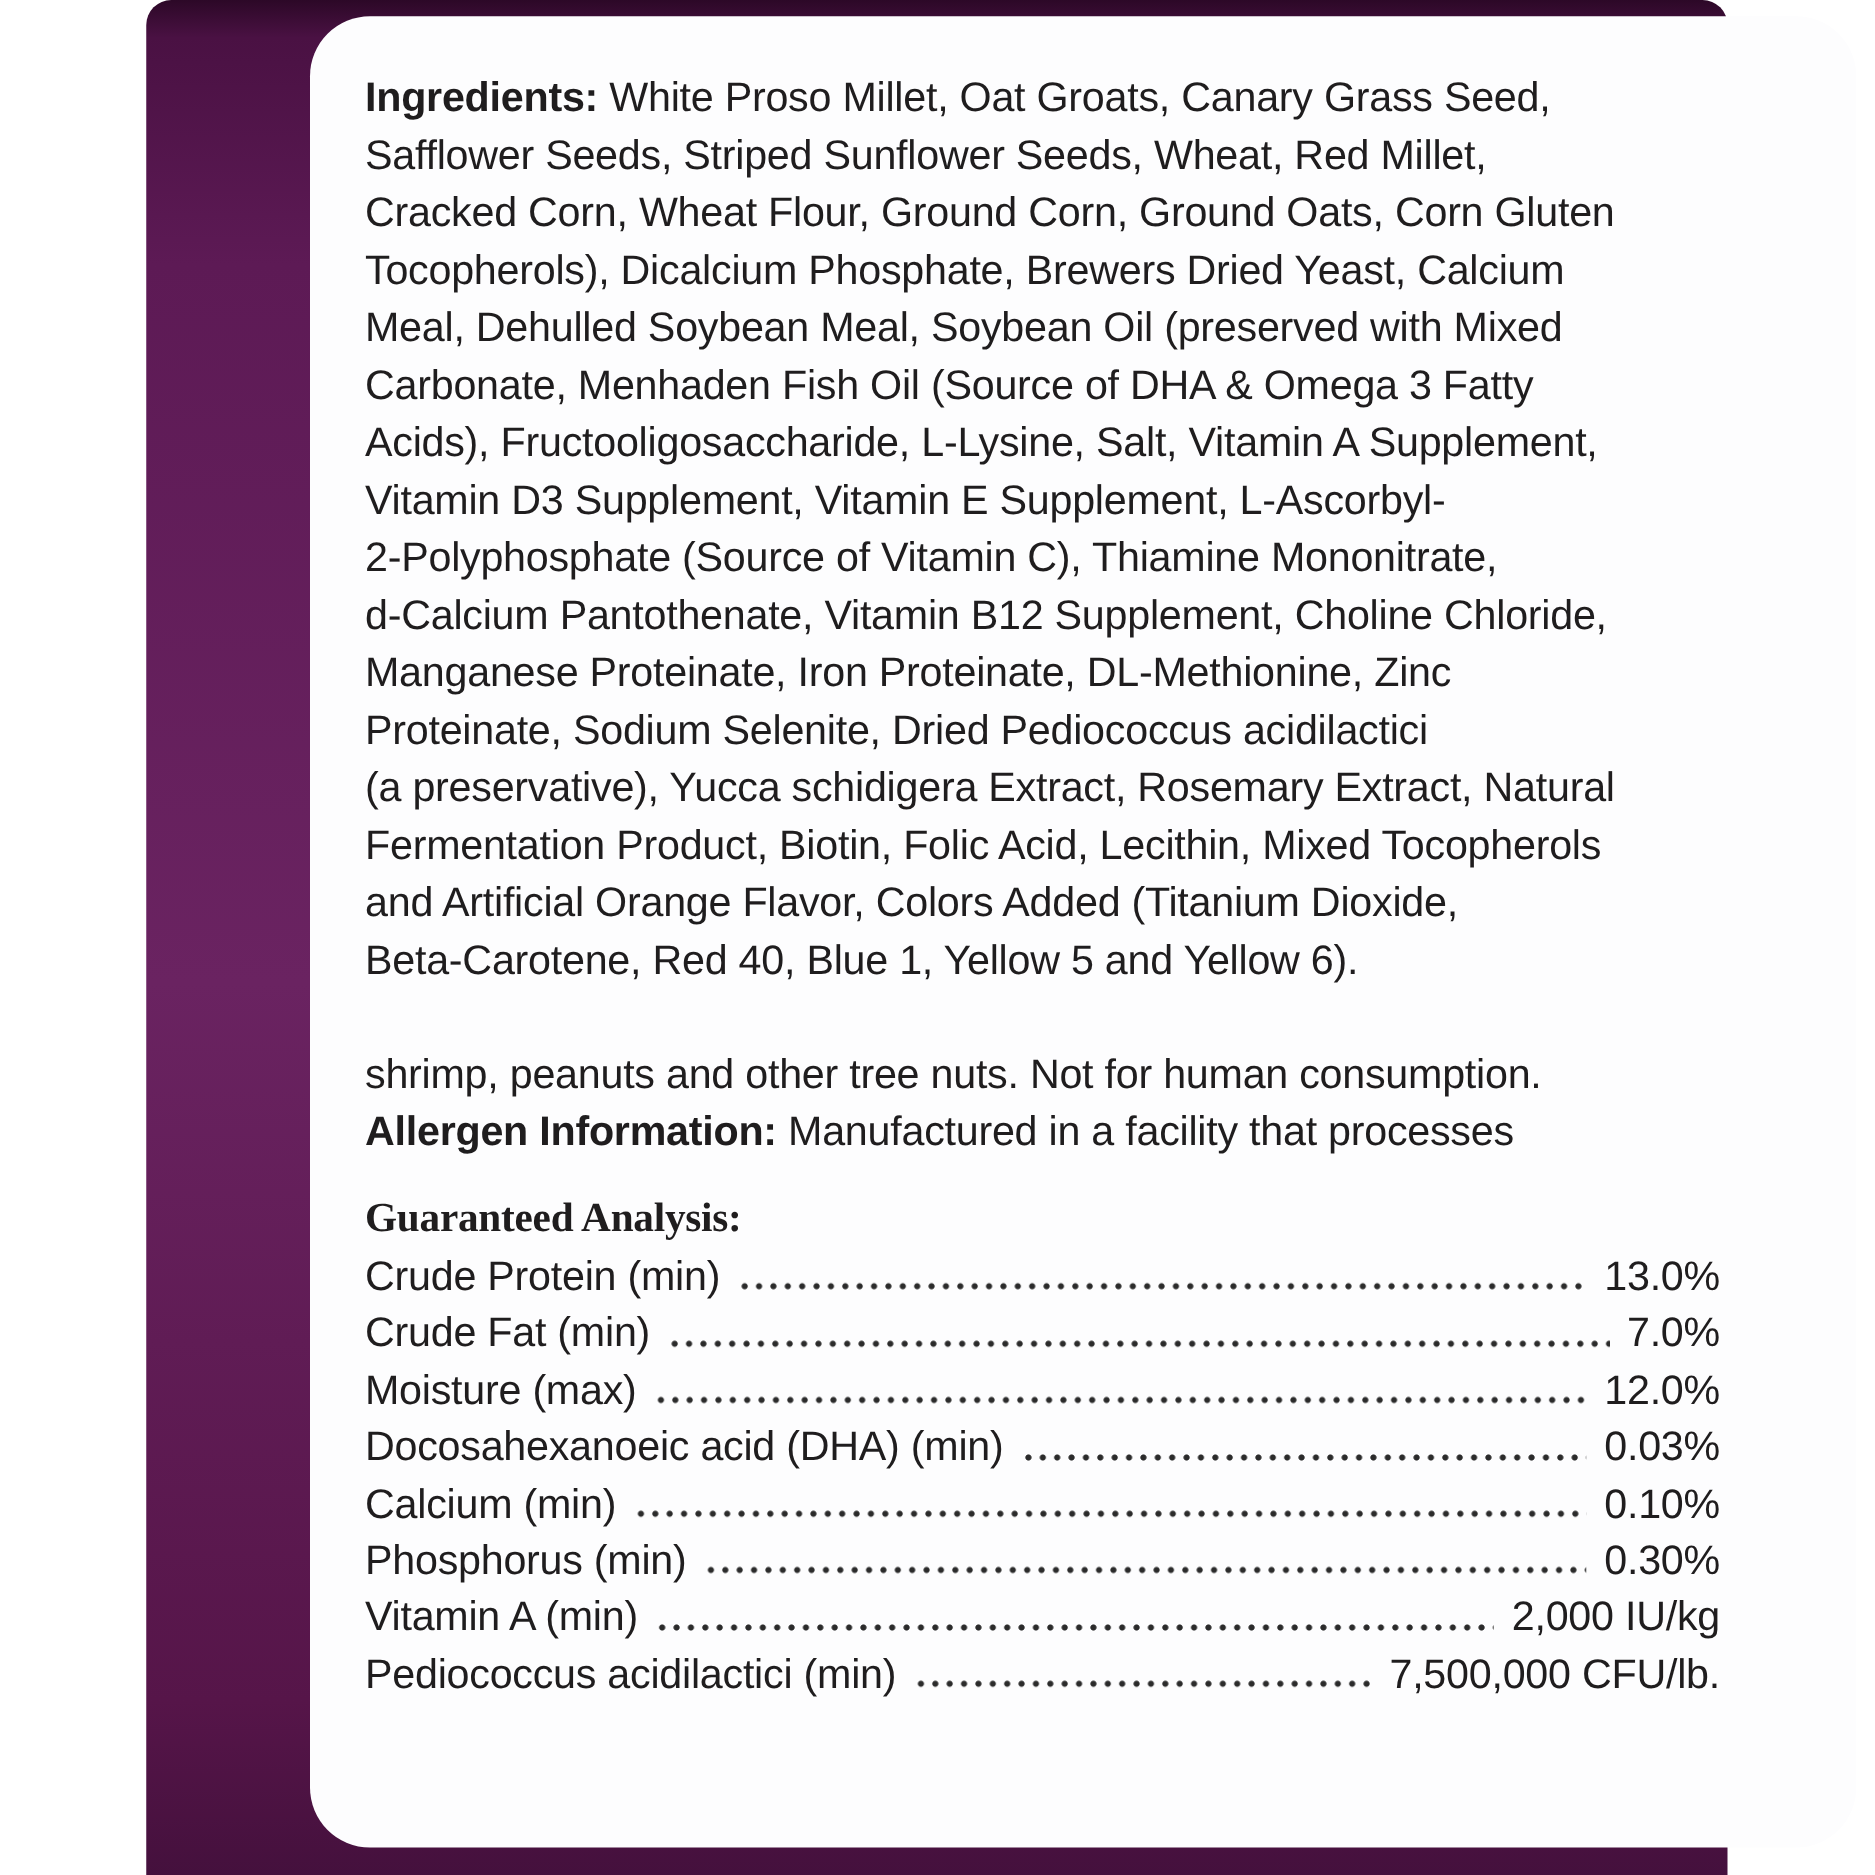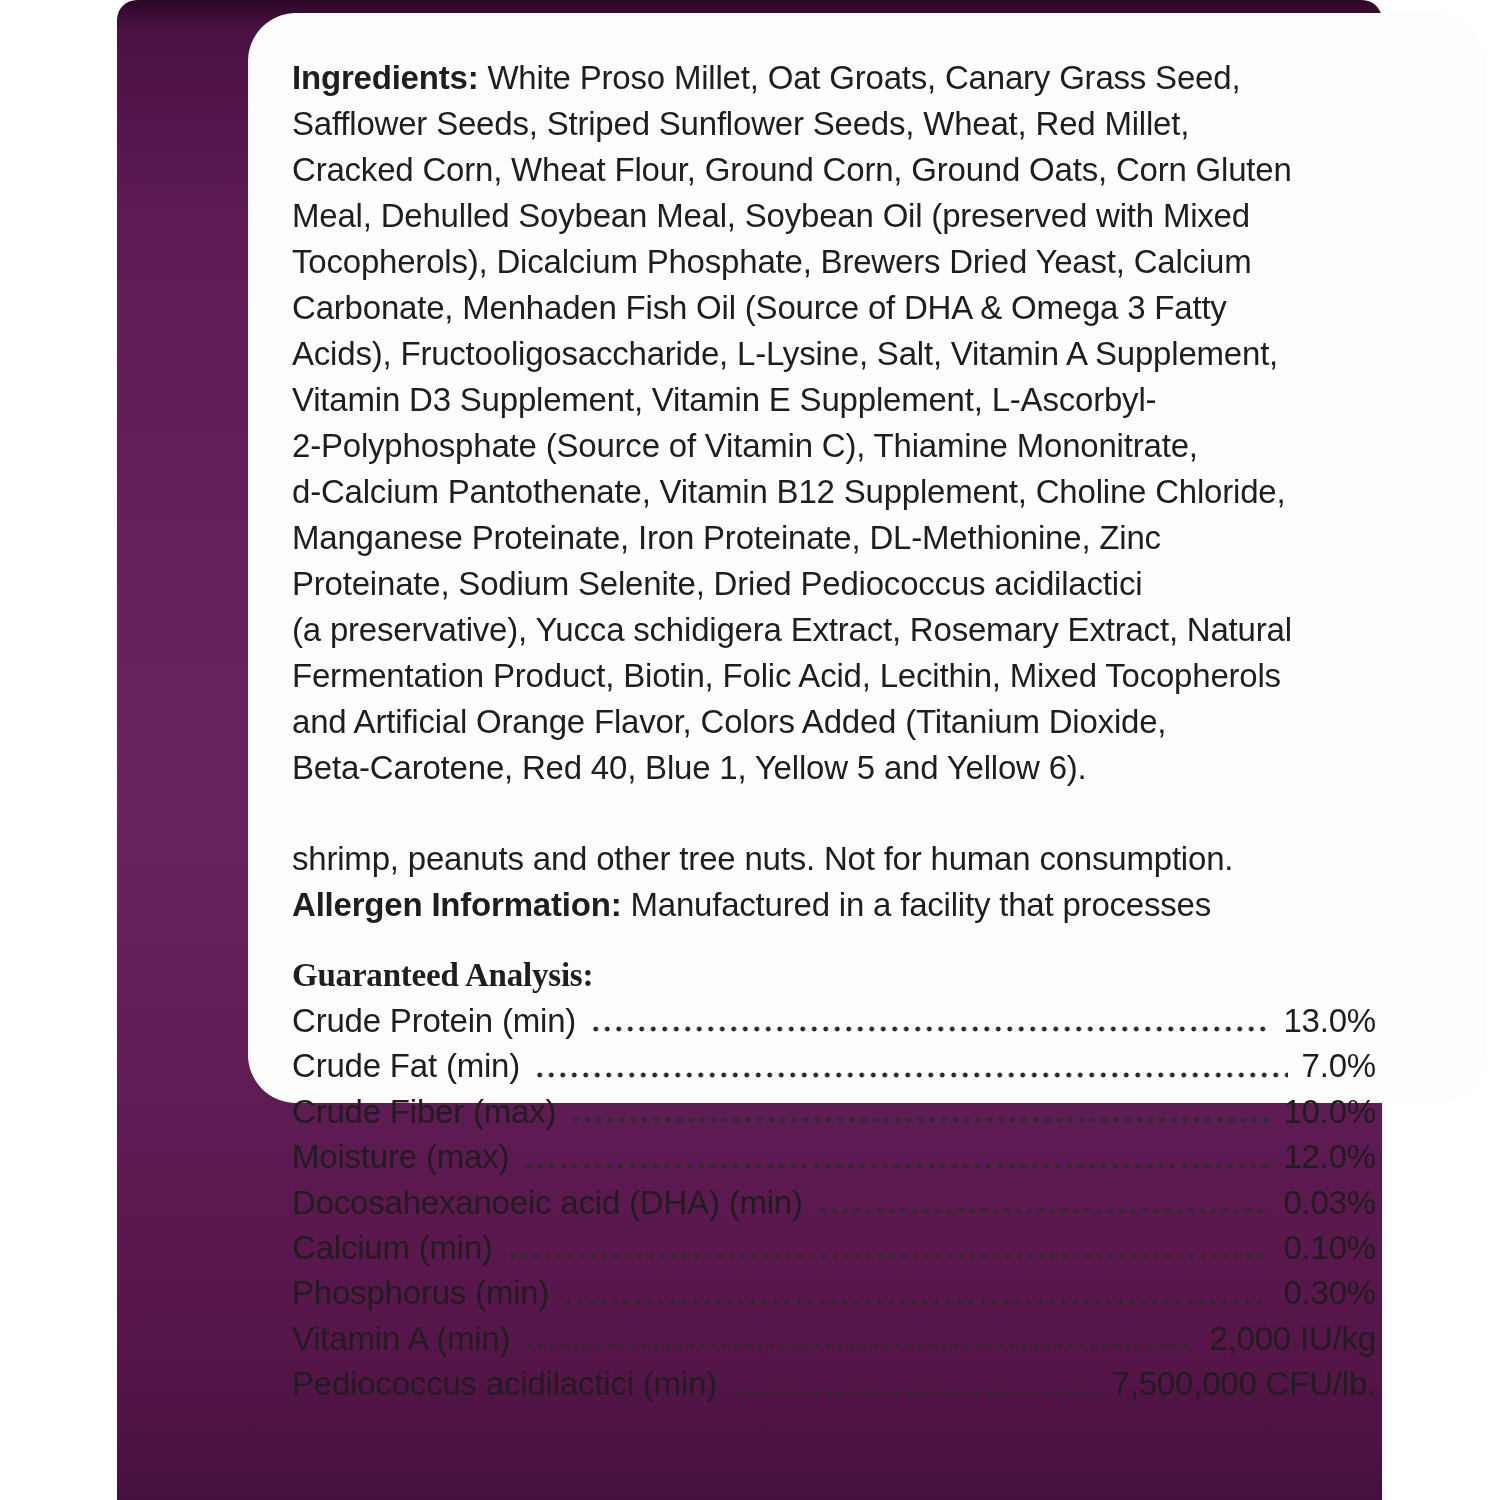--- a/index.html
+++ b/index.html
@@ -16,21 +16,21 @@
     left: 117px; top: 0;
     width: 1265px; height: 1512px;
     background: linear-gradient(180deg,
       #2c0827 0%, #4a1143 2%, #5d1a55 14%,
       #6a2361 52%, #561549 90%, #43103c 100%);
     border-radius: 20px 20px 0 0;
   }
   .card {
     position: absolute;
     left: 131px; top: 13px;
-    width: 1237px; height: 1090px;
+    width: 1237px; height: 1465px;
     background: #fdfdfe;
     border-radius: 48px;
   }
   .content {
     position: absolute;
     left: 44px; top: 0;
     width: 1185px;
   }
   .txt, .ga-row, .ga-heading, .footnote {
     font-size: 33px;
@@ -67,22 +67,22 @@
 <body>
 
 <div class="frame">
   <div class="card">
     <div class="content">
 
       <div class="ingredients">
         <div class="txt"><span class="bold">Ingredients:</span> <span>White Proso Millet, Oat Groats, Canary Grass Seed,</span></div>
         <div class="txt">Safflower Seeds, Striped Sunflower Seeds, Wheat, Red Millet,</div>
         <div class="txt">Cracked Corn, Wheat Flour, Ground Corn, Ground Oats, Corn Gluten</div>
+        <div class="txt">Tocopherols), Dicalcium Phosphate, Brewers Dried Yeast, Calcium</div>
         <div class="txt">Meal, Dehulled Soybean Meal, Soybean Oil (preserved with Mixed</div>
-        <div class="txt">Tocopherols), Dicalcium Phosphate, Brewers Dried Yeast, Calcium</div>
         <div class="txt">Carbonate, Menhaden Fish Oil (Source of DHA &amp; Omega 3 Fatty</div>
         <div class="txt">Acids), Fructooligosaccharide, L-Lysine, Salt, Vitamin A Supplement,</div>
         <div class="txt">Vitamin D3 Supplement, Vitamin E Supplement, L-Ascorbyl-</div>
         <div class="txt">2-Polyphosphate (Source of Vitamin C), Thiamine Mononitrate,</div>
         <div class="txt">d-Calcium Pantothenate, Vitamin B12 Supplement, Choline Chloride,</div>
         <div class="txt">Manganese Proteinate, Iron Proteinate, DL-Methionine, Zinc</div>
         <div class="txt">Proteinate, Sodium Selenite, Dried Pediococcus acidilactici</div>
         <div class="txt">(a preservative), Yucca schidigera Extract, Rosemary Extract, Natural</div>
         <div class="txt">Fermentation Product, Biotin, Folic Acid, Lecithin, Mixed Tocopherols</div>
         <div class="txt">and Artificial Orange Flavor, Colors Added (Titanium Dioxide,</div>
@@ -99,25 +99,20 @@
       <div class="ga-table">
         <div class="ga-row">
           <span class="ga-label">Crude Protein (min)</span>
           <span class="leader"></span>
           <span class="ga-value">13.0%</span>
         </div>
         <div class="ga-row">
           <span class="ga-label">Crude Fat (min)</span>
           <span class="leader"></span>
           <span class="ga-value">7.0%</span>
-        </div>
-        <div class="ga-row">
-          <span class="ga-label">Crude Fiber (max)</span>
-          <span class="leader"></span>
-          <span class="ga-value">10.0%</span>
         </div>
         <div class="ga-row">
           <span class="ga-label">Moisture (max)</span>
           <span class="leader"></span>
           <span class="ga-value">12.0%</span>
         </div>
         <div class="ga-row">
           <span class="ga-label">Docosahexanoeic acid (DHA) (min)</span>
           <span class="leader"></span>
           <span class="ga-value">0.03%</span>

